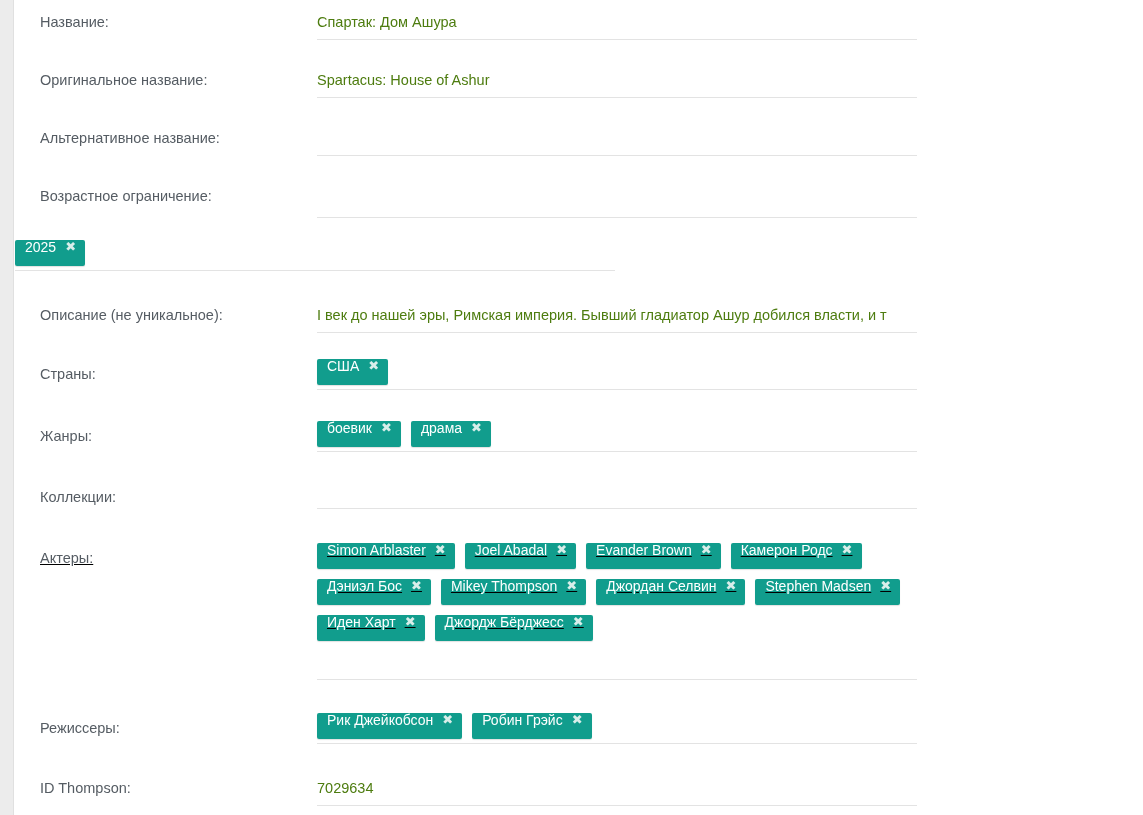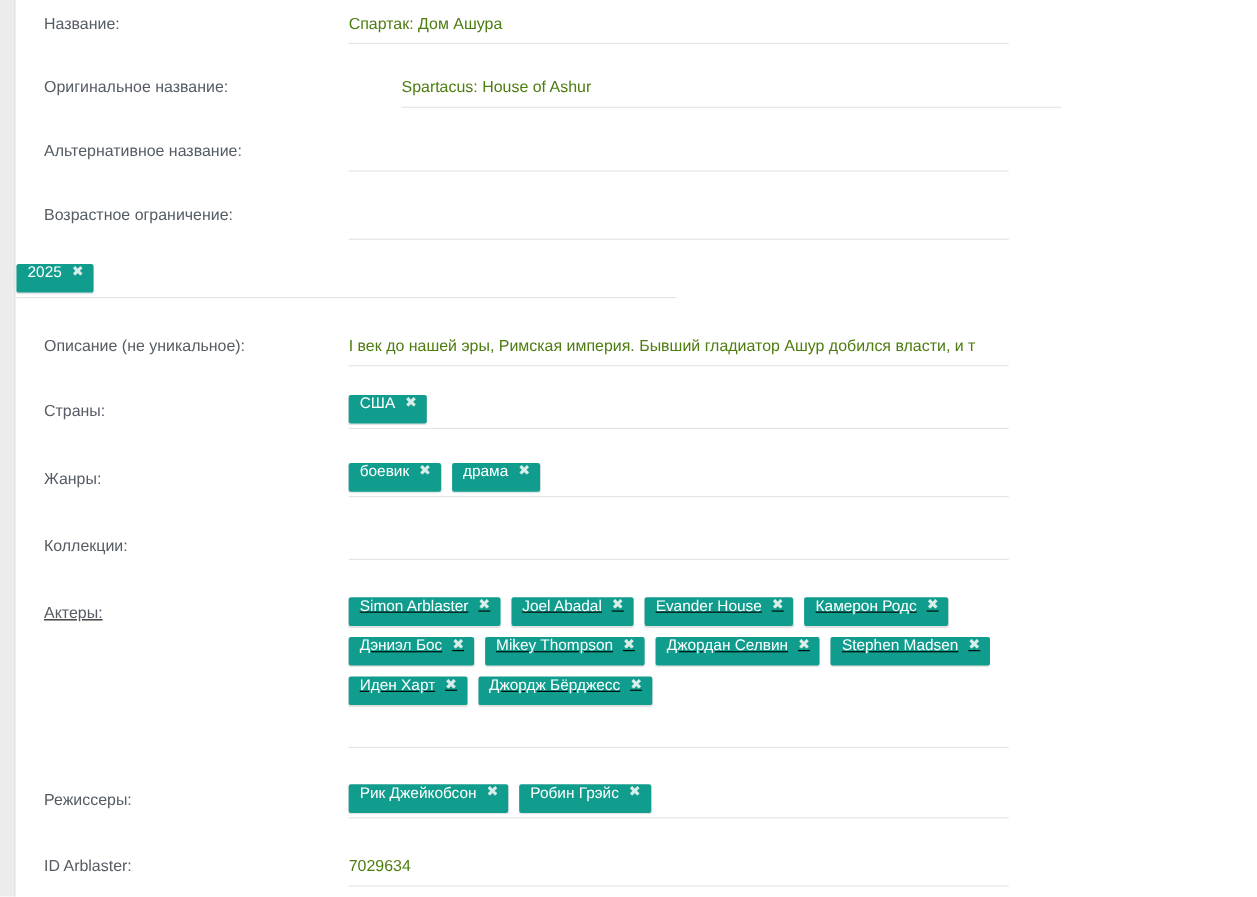--- a/index.html
+++ b/index.html
@@ -110,21 +110,21 @@
   .tag .tag-remove {
     font-size: 13px;
     font-weight: bold;
     color: #d9eeea;
     line-height: 1;
     cursor: pointer;
   }
 
   
   #row-title            { position:absolute; top: 15px; left: 0; right: 0; }
-  #row-original-title   { position:absolute; top: 73px; left: 0; right: 12px; gap: 48px; }
+  #row-original-title   { position:absolute; top: 73px; left: 0; right: 12px; }
   #row-alt-title        { position:absolute; top: 131px; left: 0; right: 0; }
   #row-age-rating       { position:absolute; top: 189px; left: 0; right: 0; }
   #row-year             { position:absolute; top: 246px; left: 0; right: 0; }
   #row-description      { position:absolute; top: 308px; left: 0; right: 0; }
   #row-countries        { position:absolute; top: 365px; left: 0; right: 0; }
   #row-genres           { position:absolute; top: 427px; left: 0; right: 0; }
   #row-collections      { position:absolute; top: 490px; left: 0; right: 0; }
   #row-actors           { position:absolute; top: 549px; left: 0; right: 0; text-decoration: underline; }
   #row-directors        { position:absolute; top: 719px; left: 0; right: 0; }
   #row-kinopoisk-id     { position:absolute; top: 781px; left: 0; right: 0; }
@@ -254,21 +254,21 @@
       <div class="tag-wrap">
           <span class="tag">
             <span class="tag-label">Simon Arblaster</span>
             <span class="tag-remove">✖</span>
           </span>
           <span class="tag">
             <span class="tag-label">Joel Abadal</span>
             <span class="tag-remove">✖</span>
           </span>
           <span class="tag">
-            <span class="tag-label">Evander House</span>
+            <span class="tag-label">Evander Brown</span>
             <span class="tag-remove">✖</span>
           </span>
           <span class="tag">
             <span class="tag-label">Камерон Родс</span>
             <span class="tag-remove">✖</span>
           </span>
           <span class="tag">
             <span class="tag-label">Дэниэл Бос</span>
             <span class="tag-remove">✖</span>
           </span>
@@ -308,20 +308,20 @@
           <span class="tag">
             <span class="tag-label">Робин Грэйс</span>
             <span class="tag-remove">✖</span>
           </span>
         </div>
       <div class="field-underline"></div>
     </div>
   </div>
 
   <div class="form-row" id="row-kinopoisk-id">
-    <div class="row-label">ID Arblaster:</div>
+    <div class="row-label">ID Thompson:</div>
     <div class="row-field">
       <span class="field-text">7029634</span>
       <div class="field-underline"></div>
     </div>
   </div>
 
 </div>
 
 </body></html>

